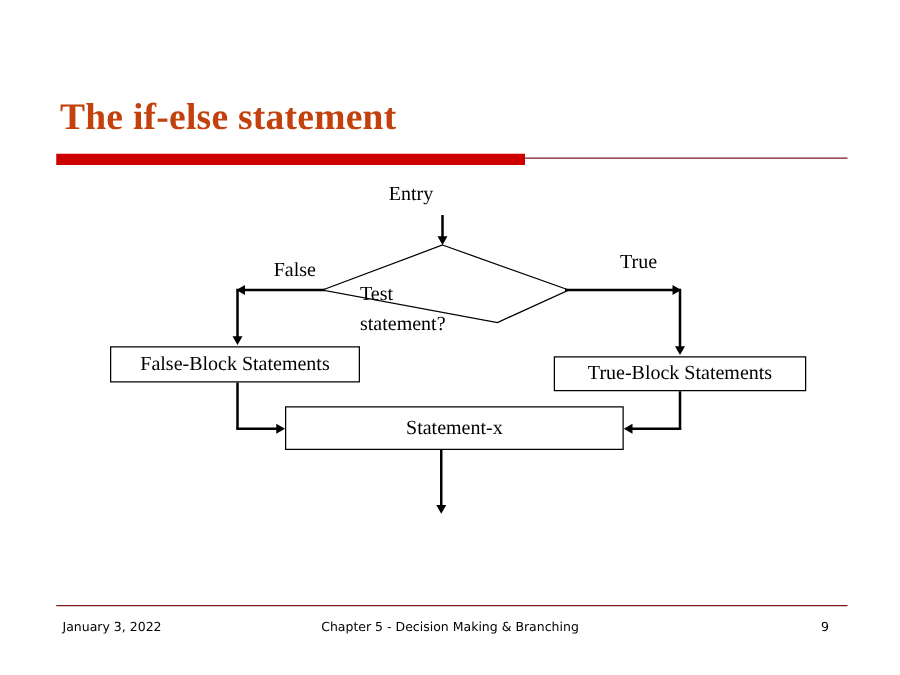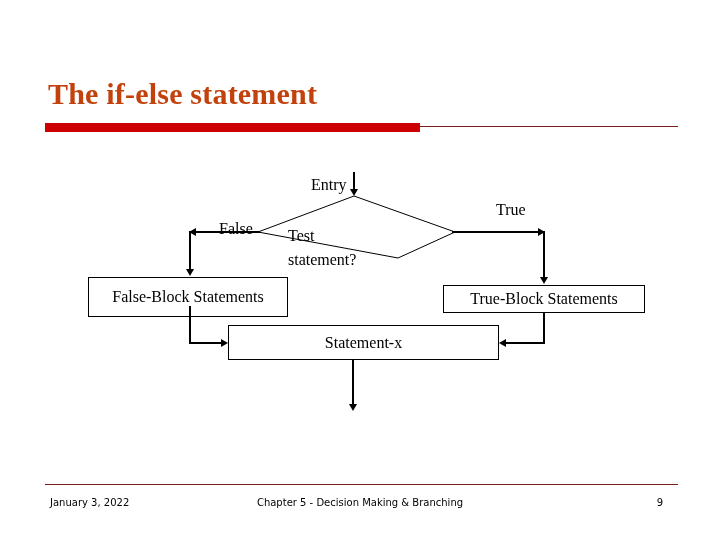--- a/index.html
+++ b/index.html
@@ -147,41 +147,41 @@
 </style>
 </head>
 <body>
 
 <div id="slide">
 
   <div id="title">The if-else statement</div>
   <div id="title-rule-thick"></div>
   <div id="title-rule-thin"></div>
 
-  <div class="fc-label" style="left:311px; top:146px;margin-top:29px;">Entry</div>
+  <div class="fc-label" style="left:311px; top:146px;">Entry</div>
   <div class="vline" style="left:353px; top:172px; width:2px; height:18px;"></div>
   <div class="arrowhead-down" style="left:350px; top:189px;"></div>
 
   <svg id="diamond-svg" width="220" height="80" viewBox="0 0 220 80">
     <polygon points="104,6 205,42 148,68 8,42" fill="#ffffff" stroke="#000000" stroke-width="1"></polygon>
   </svg>
 
   <div id="decision-text">
     <span>Test</span>
     <span>statement?</span>
   </div>
 
-  <div class="fc-label" style="left:219px; top:207px;margin-top:12px;">False</div>
+  <div class="fc-label" style="left:219px; top:207px;">False</div>
   <div class="hline" style="left:196px; top:231px; width:64px; height:2px;"></div>
   <div class="arrowhead-left" style="left:189px; top:228px;"></div>
 
   <div class="vline" style="left:189px; top:231px; width:2px; height:40px;"></div>
   <div class="arrowhead-down" style="left:186px; top:269px;"></div>
 
-  <div class="fc-box" style="left:88px; top:277px; width:200px; height:40px;">False-Block Statements</div>
+  <div class="fc-box" style="left:88px; top:277px; width:200px; height:29px;">False-Block Statements</div>
 
   <div class="vline" style="left:189px; top:306px; width:2px; height:37px;"></div>
   <div class="hline" style="left:189px; top:342px; width:35px; height:2px;"></div>
   <div class="arrowhead-right" style="left:221px; top:339px;"></div>
 
   <div class="fc-label" style="left:496px; top:200px;">True</div>
   <div class="hline" style="left:452px; top:231px; width:88px; height:2px;"></div>
   <div class="arrowhead-right" style="left:538px; top:228px;"></div>
 
   <div class="vline" style="left:543px; top:231px; width:2px; height:48px;"></div>

